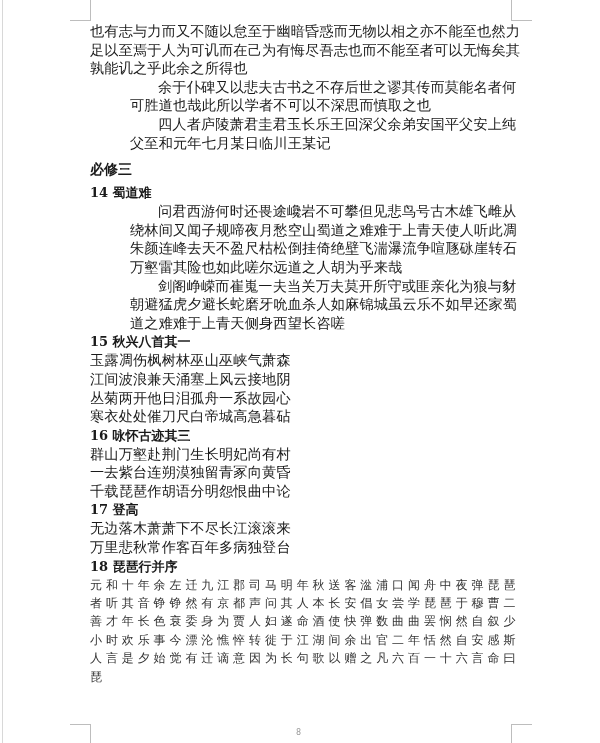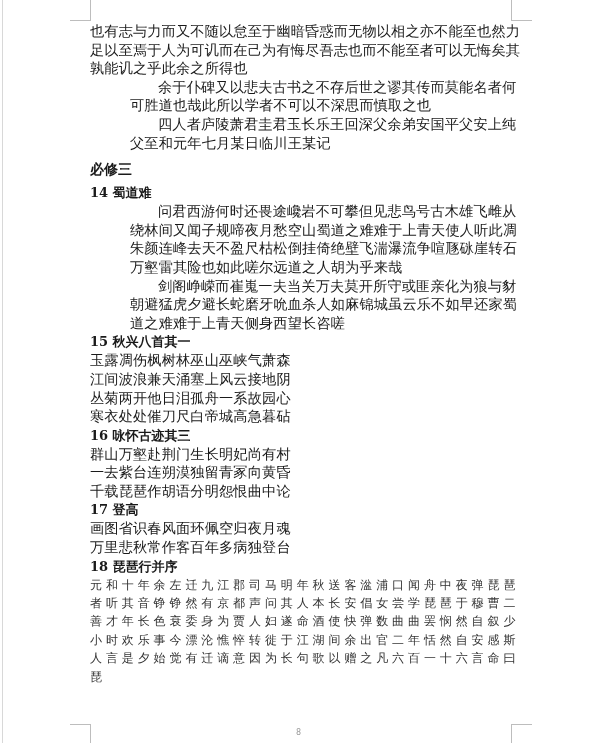--- a/index.html
+++ b/index.html
@@ -57,21 +57,21 @@
 
   <div class="poem">
     <div class="h2">16 咏怀古迹其三</div>
     <p class="p">群山万壑赴荆门生长明妃尚有村</p>
     <p class="p">一去紫台连朔漠独留青冢向黄昏</p>
     <p class="p">千载琵琶作胡语分明怨恨曲中论</p>
   </div>
 
   <div class="poem">
     <div class="h2">17 登高</div>
-    <p class="p">画图省识春风面环佩空归夜月魂</p>
+    <p class="p">无边落木萧萧下不尽长江滚滚来</p>
     <p class="p">万里悲秋常作客百年多病独登台</p>
   </div>
 
   <div class="h2">18 琵琶行并序</div>
   <p class="preface">元和十年余左迁九江郡司马明年秋送客湓浦口闻舟中夜弹琵琶者听其音铮铮然有京都声问其人本长安倡女尝学琵琶于穆曹二善才年长色衰委身为贾人妇遂命酒使快弹数曲曲罢悯然自叙少小时欢乐事今漂沦憔悴转徙于江湖间余出官二年恬然自安感斯人言是夕始觉有迁谪意因为长句歌以赠之凡六百一十六言命曰琵</p>
 </div>
 
 <div class="page-number">8</div>
 
 </body></html>

